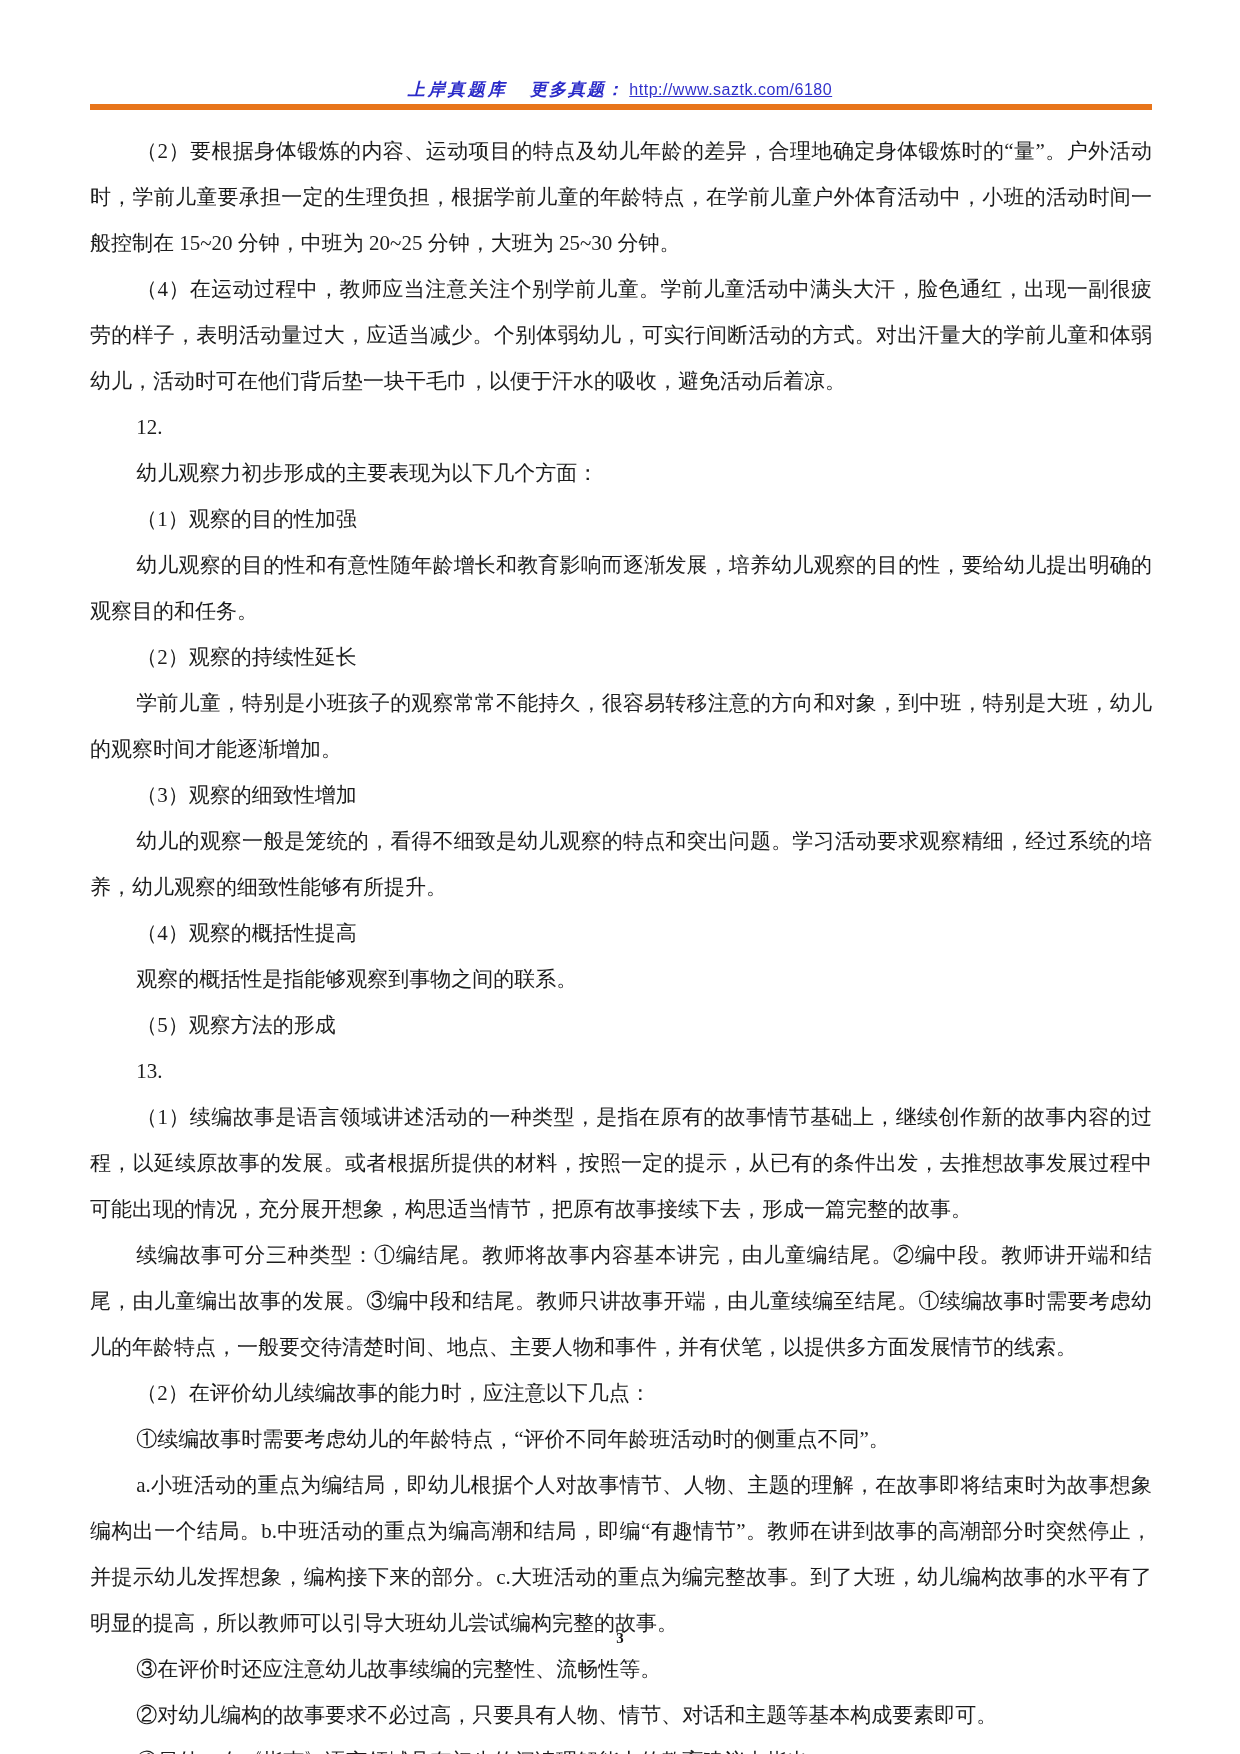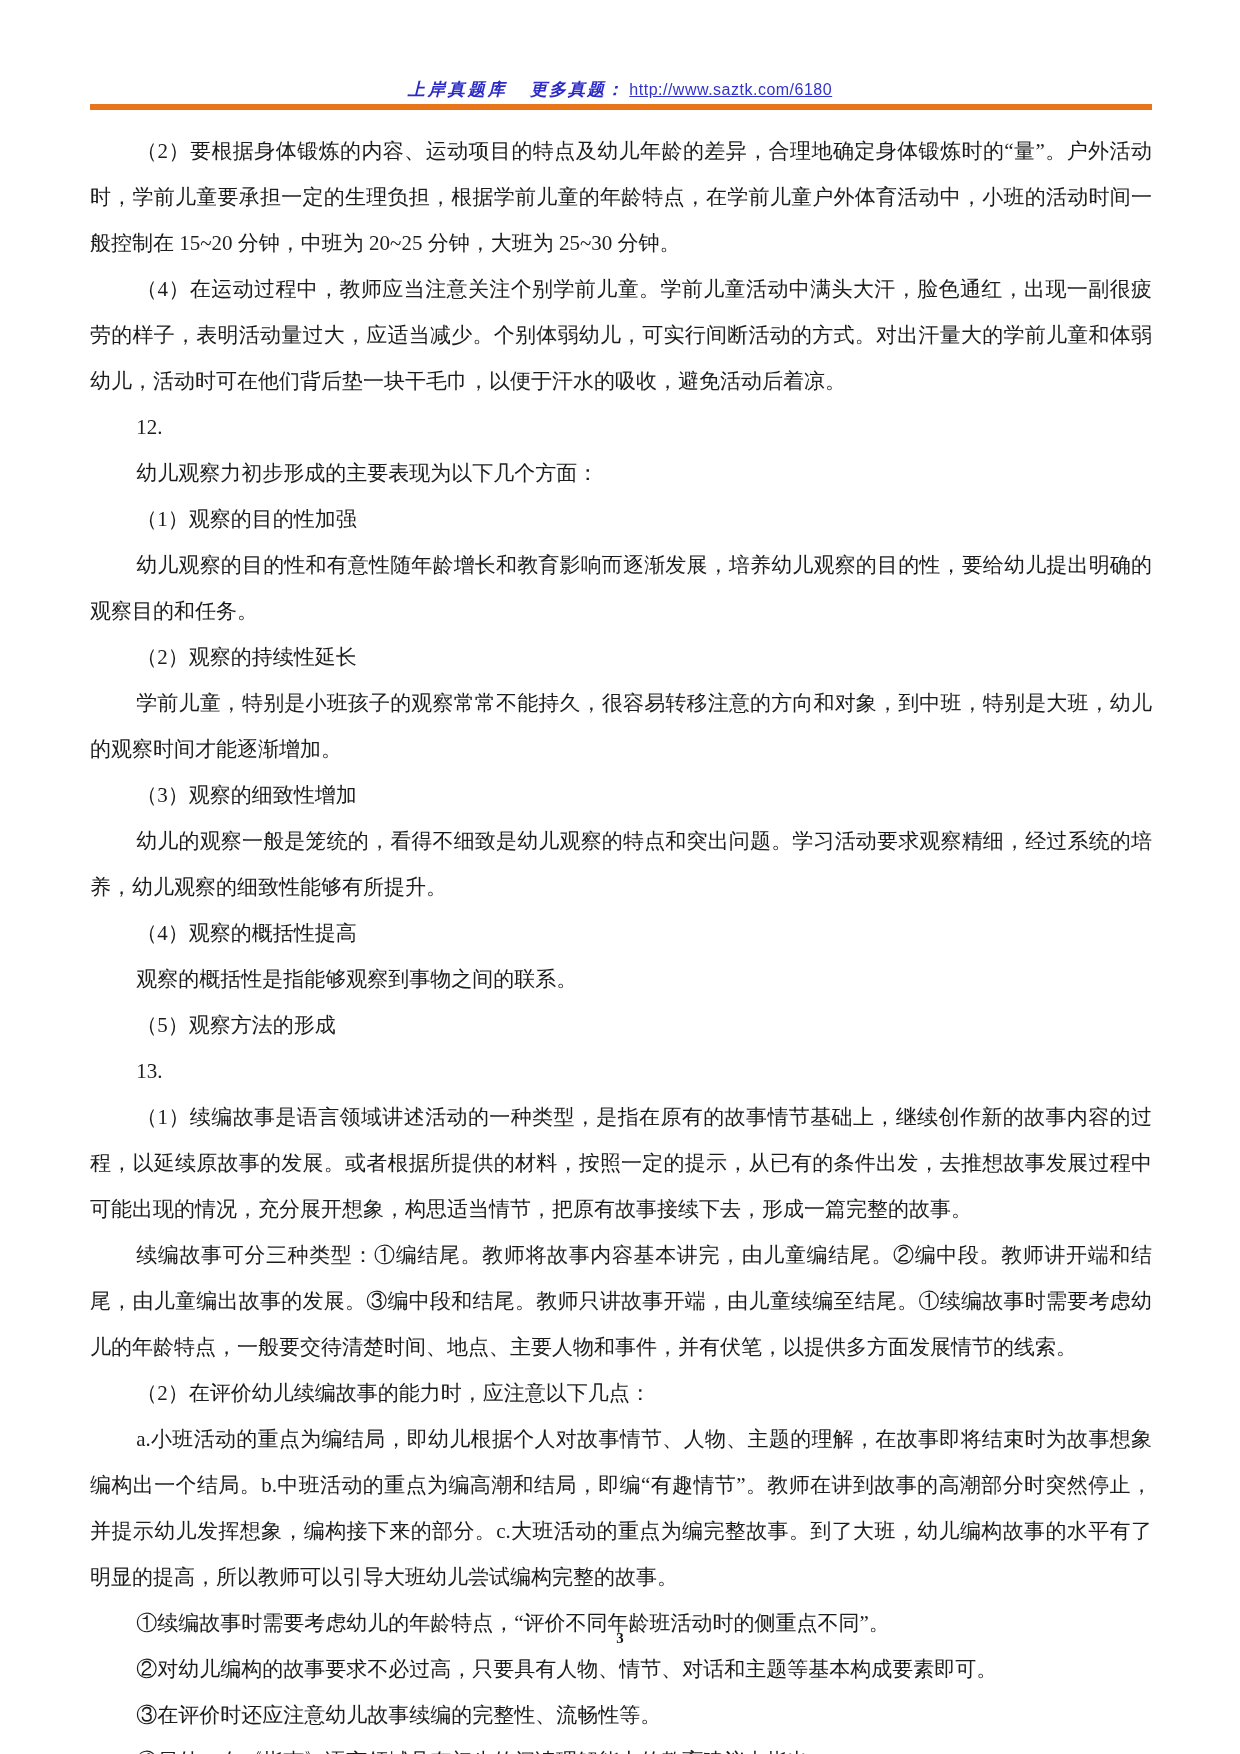--- a/index.html
+++ b/index.html
@@ -108,22 +108,22 @@
       <p>学前儿童，特别是小班孩子的观察常常不能持久，很容易转移注意的方向和对象，到中班，特别是大班，幼儿的观察时间才能逐渐增加。</p>
       <p>（3）观察的细致性增加</p>
       <p>幼儿的观察一般是笼统的，看得不细致是幼儿观察的特点和突出问题。学习活动要求观察精细，经过系统的培养，幼儿观察的细致性能够有所提升。</p>
       <p>（4）观察的概括性提高</p>
       <p>观察的概括性是指能够观察到事物之间的联系。</p>
       <p>（5）观察方法的形成</p>
       <p>13.</p>
       <p>（1）续编故事是语言领域讲述活动的一种类型，是指在原有的故事情节基础上，继续创作新的故事内容的过程，以延续原故事的发展。或者根据所提供的材料，按照一定的提示，从已有的条件出发，去推想故事发展过程中可能出现的情况，充分展开想象，构思适当情节，把原有故事接续下去，形成一篇完整的故事。</p>
       <p>续编故事可分三种类型：①编结尾。教师将故事内容基本讲完，由儿童编结尾。②编中段。教师讲开端和结尾，由儿童编出故事的发展。③编中段和结尾。教师只讲故事开端，由儿童续编至结尾。①续编故事时需要考虑幼儿的年龄特点，一般要交待清楚时间、地点、主要人物和事件，并有伏笔，以提供多方面发展情节的线索。</p>
       <p>（2）在评价幼儿续编故事的能力时，应注意以下几点：</p>
+      <p>①续编故事时需要考虑幼儿的年龄特点，“评价不同年龄班活动时的侧重点不同”。</p>
       <p>a.小班活动的重点为编结局，即幼儿根据个人对故事情节、人物、主题的理解，在故事即将结束时为故事想象编构出一个结局。b.中班活动的重点为编高潮和结局，即编“有趣情节”。教师在讲到故事的高潮部分时突然停止，并提示幼儿发挥想象，编构接下来的部分。c.大班活动的重点为编完整故事。到了大班，幼儿编构故事的水平有了明显的提高，所以教师可以引导大班幼儿尝试编构完整的故事。</p>
-      <p>①续编故事时需要考虑幼儿的年龄特点，“评价不同年龄班活动时的侧重点不同”。</p>
+      <p>③在评价时还应注意幼儿故事续编的完整性、流畅性等。</p>
       <p>②对幼儿编构的故事要求不必过高，只要具有人物、情节、对话和主题等基本构成要素即可。</p>
-      <p>③在评价时还应注意幼儿故事续编的完整性、流畅性等。</p>
       <p>④另外，在《指南》语言领域具有初步的阅读理解能力的教育建议中指出：</p>
     </div>
 
   <div class="footer">3</div>
 
 </div>
 
 </body></html>

